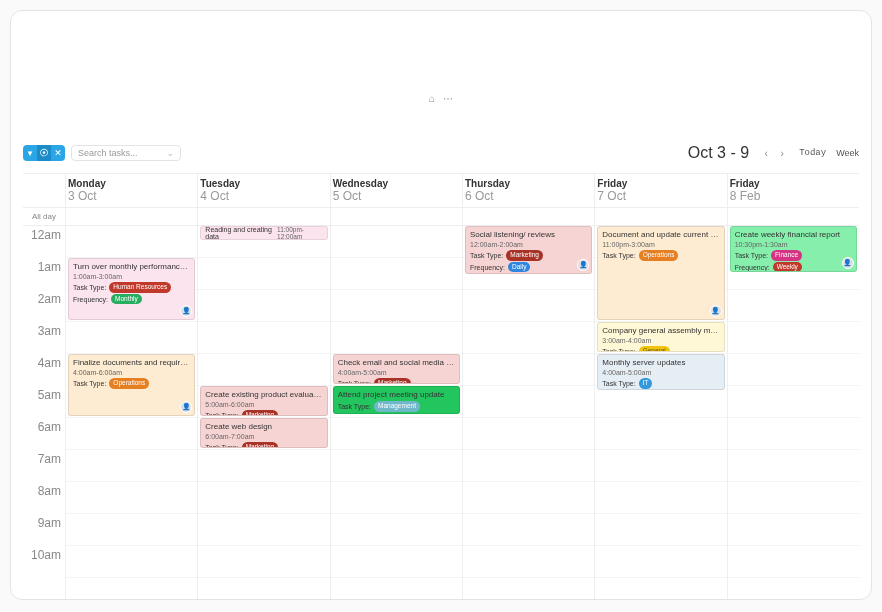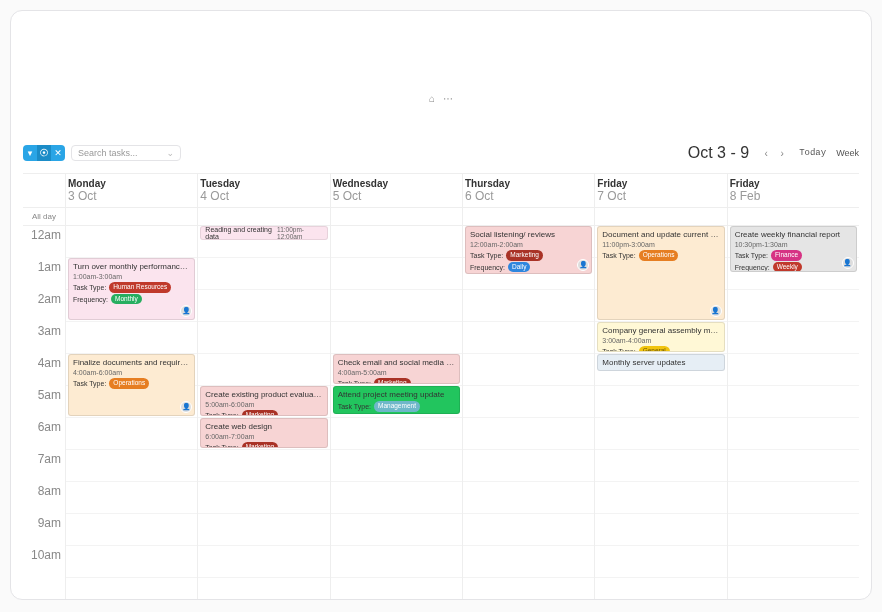--- a/index.html
+++ b/index.html
@@ -48,21 +48,21 @@
 .pill-it { background: #3498db; }
 .pill-weekly { background: #c0392b; }
 .pill-fin { background: #d63384; }
 .pill-mgmt { background: #6fb7c9; }
 .bg-pink { background: #fbe4ee; }
 .bg-orange { background: #fdebd2; }
 .bg-red { background: #f7d4d4; }
 .bg-blue { background: #22c55e; }
 .bg-yellow { background: #fff8d6; }
 .bg-ltblue { background: #e6eef5; }
-.bg-magenta { background: #e5e5e5; }
+.bg-magenta { background: #86efac; }
 .thin-event { position: absolute; left: 2px; right: 2px; height: 14px; border-radius: 3px; padding: 0 4px; font-size: 7px; display: flex; align-items: center; justify-content: space-between; border: 1px solid rgba(0,0,0,0.08); overflow: hidden; }
 .spacer{height:70px;}
 </style>
 </head>
 <body>
 
 <div class="app">
   <div class="spacer"></div>
   <div class="topbar">
     <div class="tb-left">
@@ -291,21 +291,21 @@
           <div class="avatar">👤</div>
         </div>
         <div class="event bg-yellow" style="top:96px;height:30px">
           <div class="ev-title">Company general assembly meeting</div>
           <div class="ev-time">3:00am-4:00am</div>
           <div class="ev-row">
               <span class="ev-lbl">Task Type:</span>
               <span class="pill pill-gen">General</span>
             </div>
         </div>
-        <div class="event bg-ltblue" style="top:128px;height:17px">
+        <div class="event bg-ltblue" style="top:128px;height:36px">
           <div class="ev-title">Monthly server updates</div>
           <div class="ev-time">4:00am-5:00am</div>
           <div class="ev-row">
               <span class="ev-lbl">Task Type:</span>
               <span class="pill pill-it">IT</span>
             </div>
         </div>
       </div>
 
       <div class="day-col">

